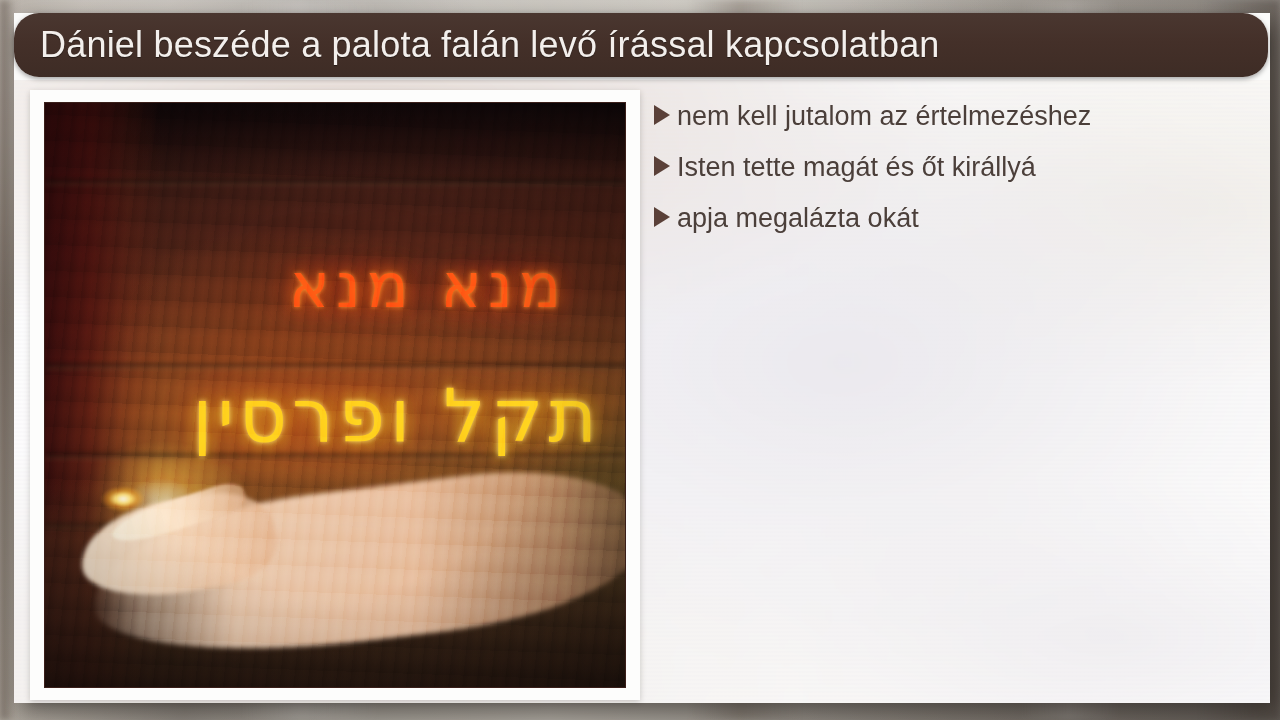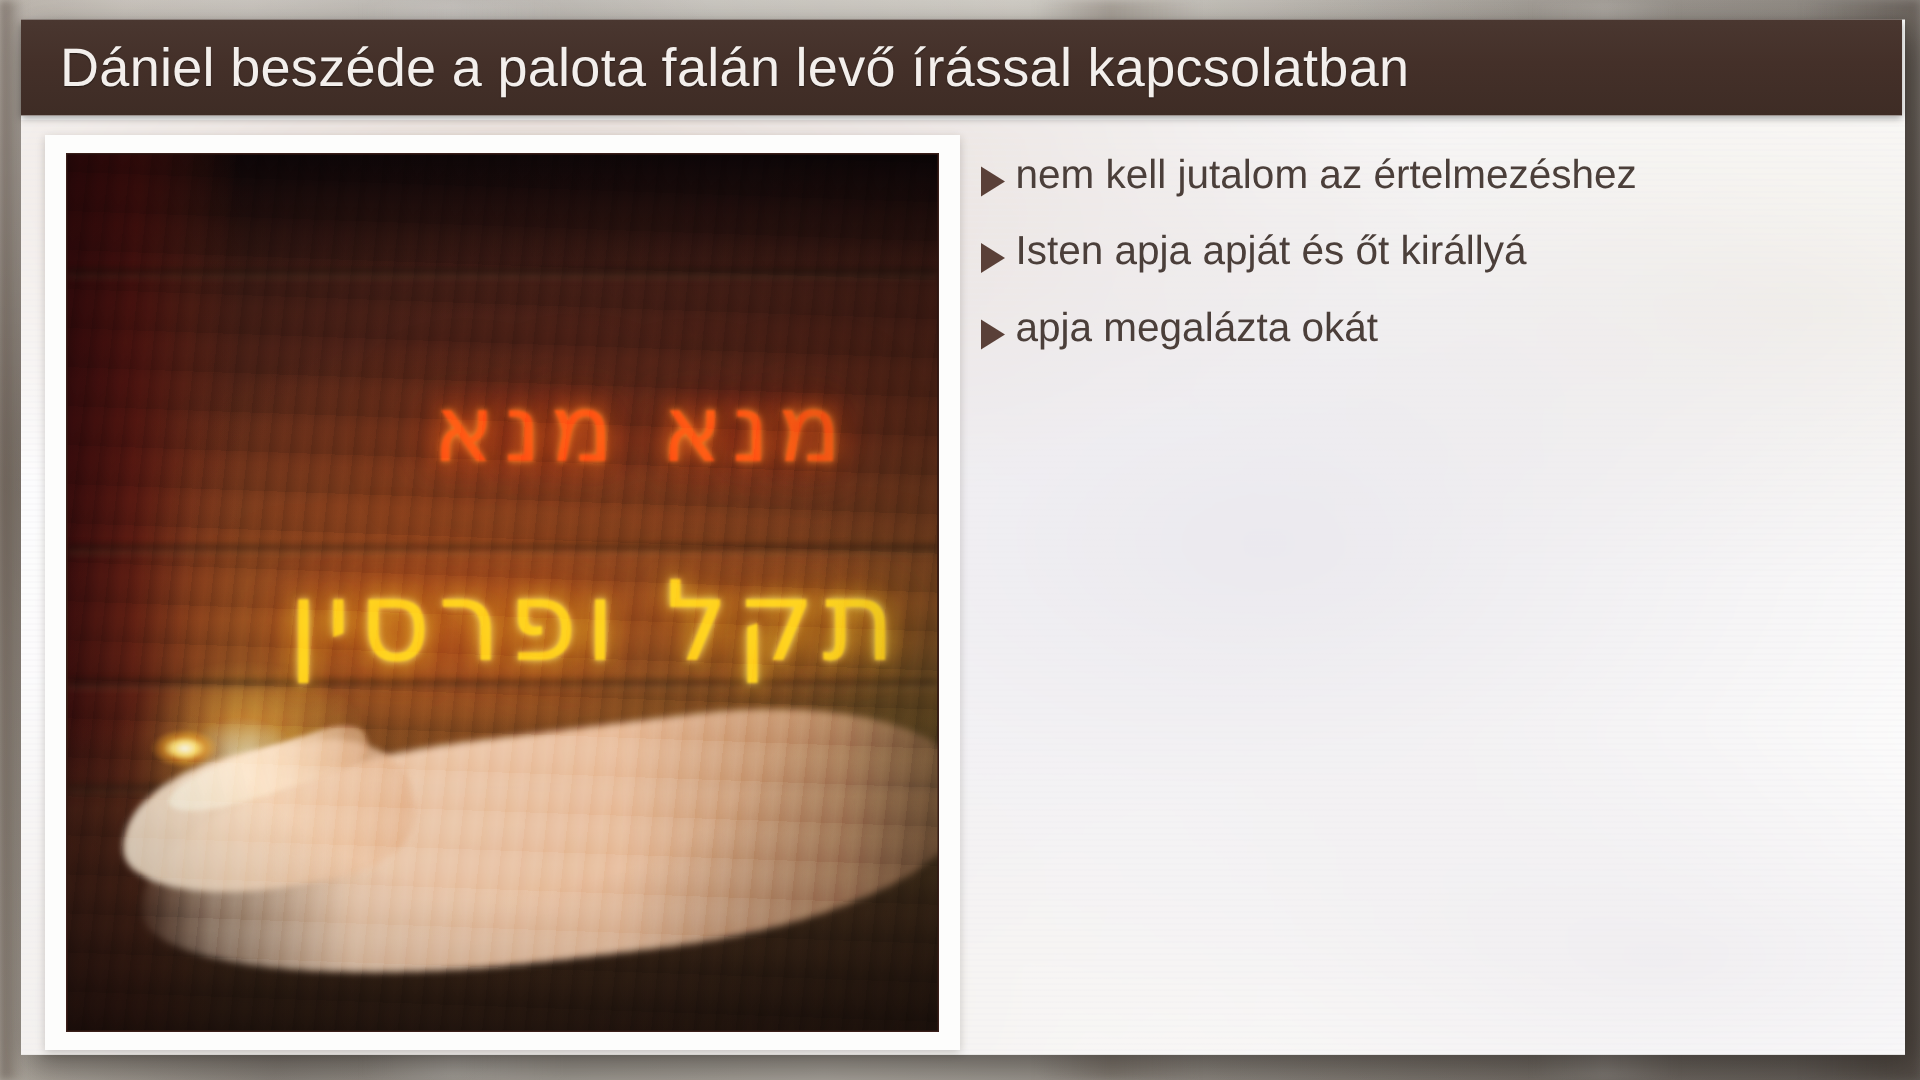--- a/index.html
+++ b/index.html
@@ -109,20 +109,21 @@
 
   
   .title-bar {
     position: absolute;
     left: 0;
     top: 0;
     width: 1254px;
     height: 64px;
     background: linear-gradient(180deg, #4a3730 0%, #443029 45%, #3e2c25 100%);
     box-shadow: 0 2px 5px rgba(0,0,0,.35);
+    border-radius: 25px;
   }
   .title-text {
     position: absolute;
     left: 26px;
     top: 50%;
     transform: translateY(-50%);
     color: #f3efec;
     font-size: 36px;
     font-weight: 400;
     letter-spacing: .2px;
@@ -331,21 +332,21 @@
 
   
   .bullets {
     position: absolute;
     left: 640px;
     top: 88px;
     width: 600px;
   }
   .bullet {
     display: flex;
-    align-items: center;
+    align-items: flex-start;
     gap: 4px;
     margin-bottom: 19px;
     color: #4b3f3a;
     font-size: 27px;
     line-height: 1.18;
     white-space: nowrap;
     font-family: "Liberation Sans", sans-serif;
   }
   .bullet-marker {
     flex: 0 0 auto;
@@ -402,21 +403,21 @@
     <div class="bullets">
 
       <div class="bullet">
         <span class="bullet-marker"></span>
         <span class="bullet-text">nem kell jutalom az értelmezéshez</span>
       </div>
 
 
       <div class="bullet">
         <span class="bullet-marker"></span>
-        <span class="bullet-text">Isten apja apját és őt királlyá</span>
+        <span class="bullet-text">Isten tette magát és őt királlyá</span>
       </div>
 
       <div class="bullet">
         <span class="bullet-marker"></span>
         <span class="bullet-text">apja megalázta okát</span>
       </div>
 
     </div>
 
   </div>

